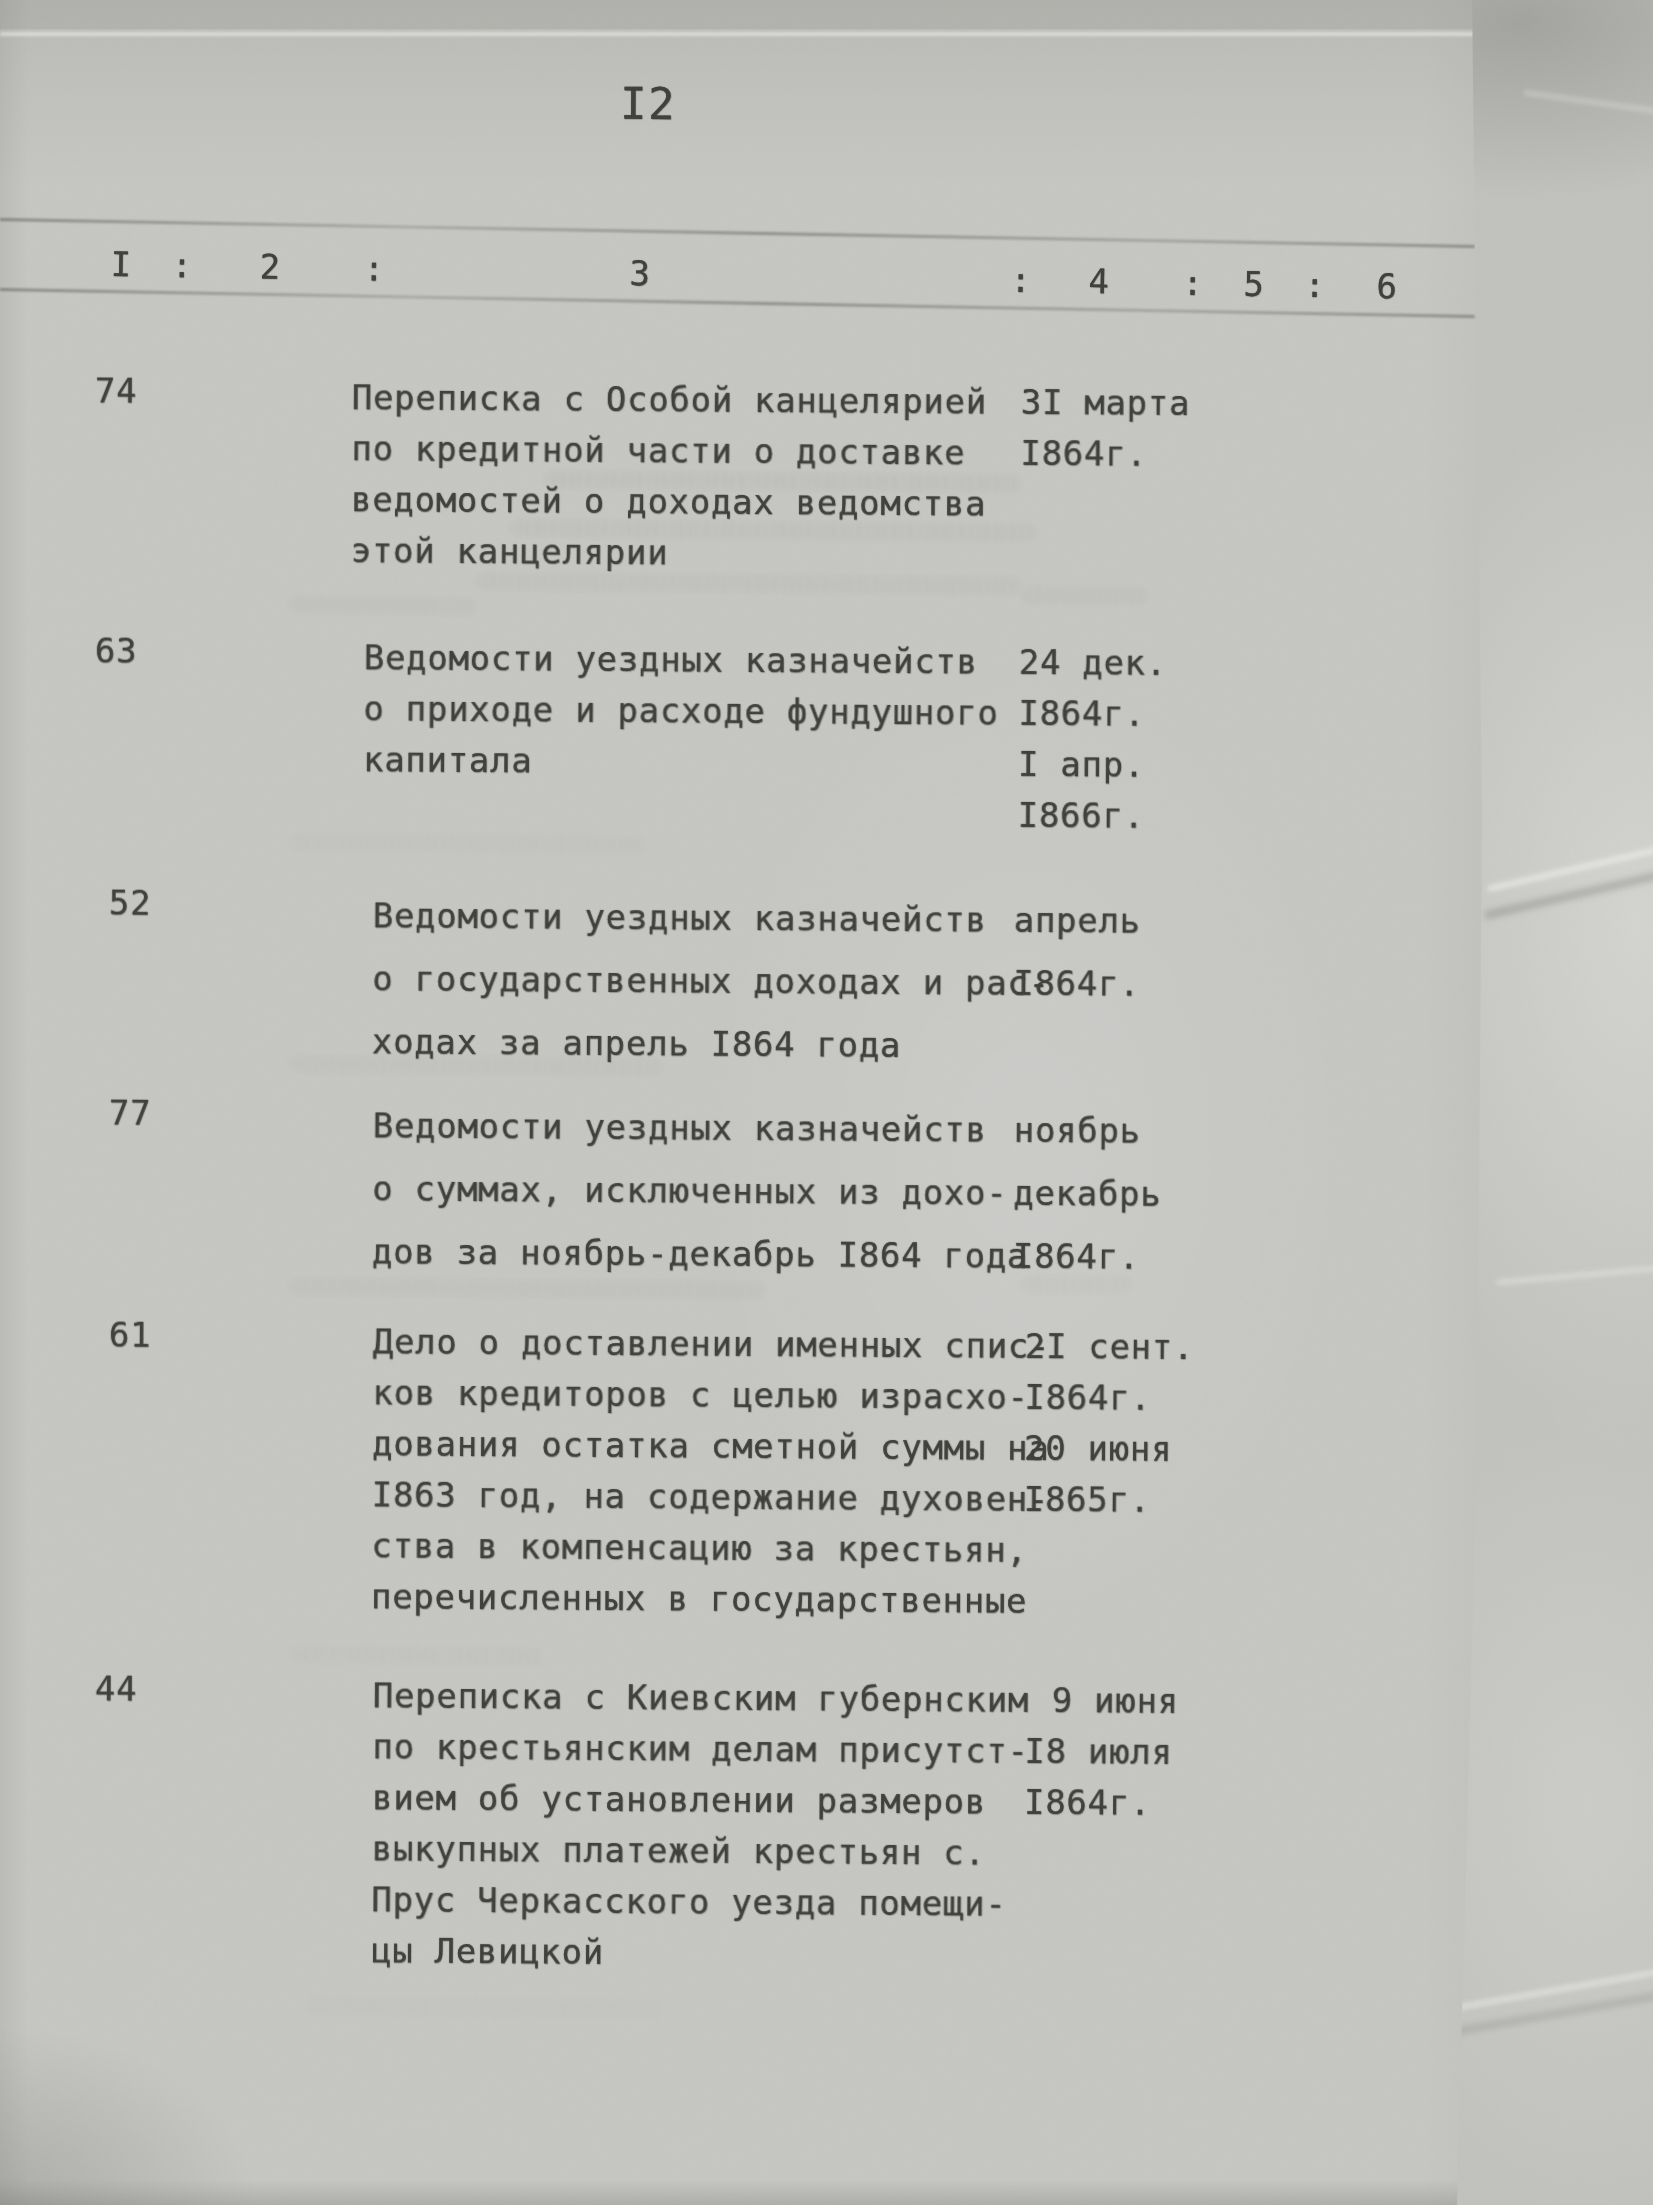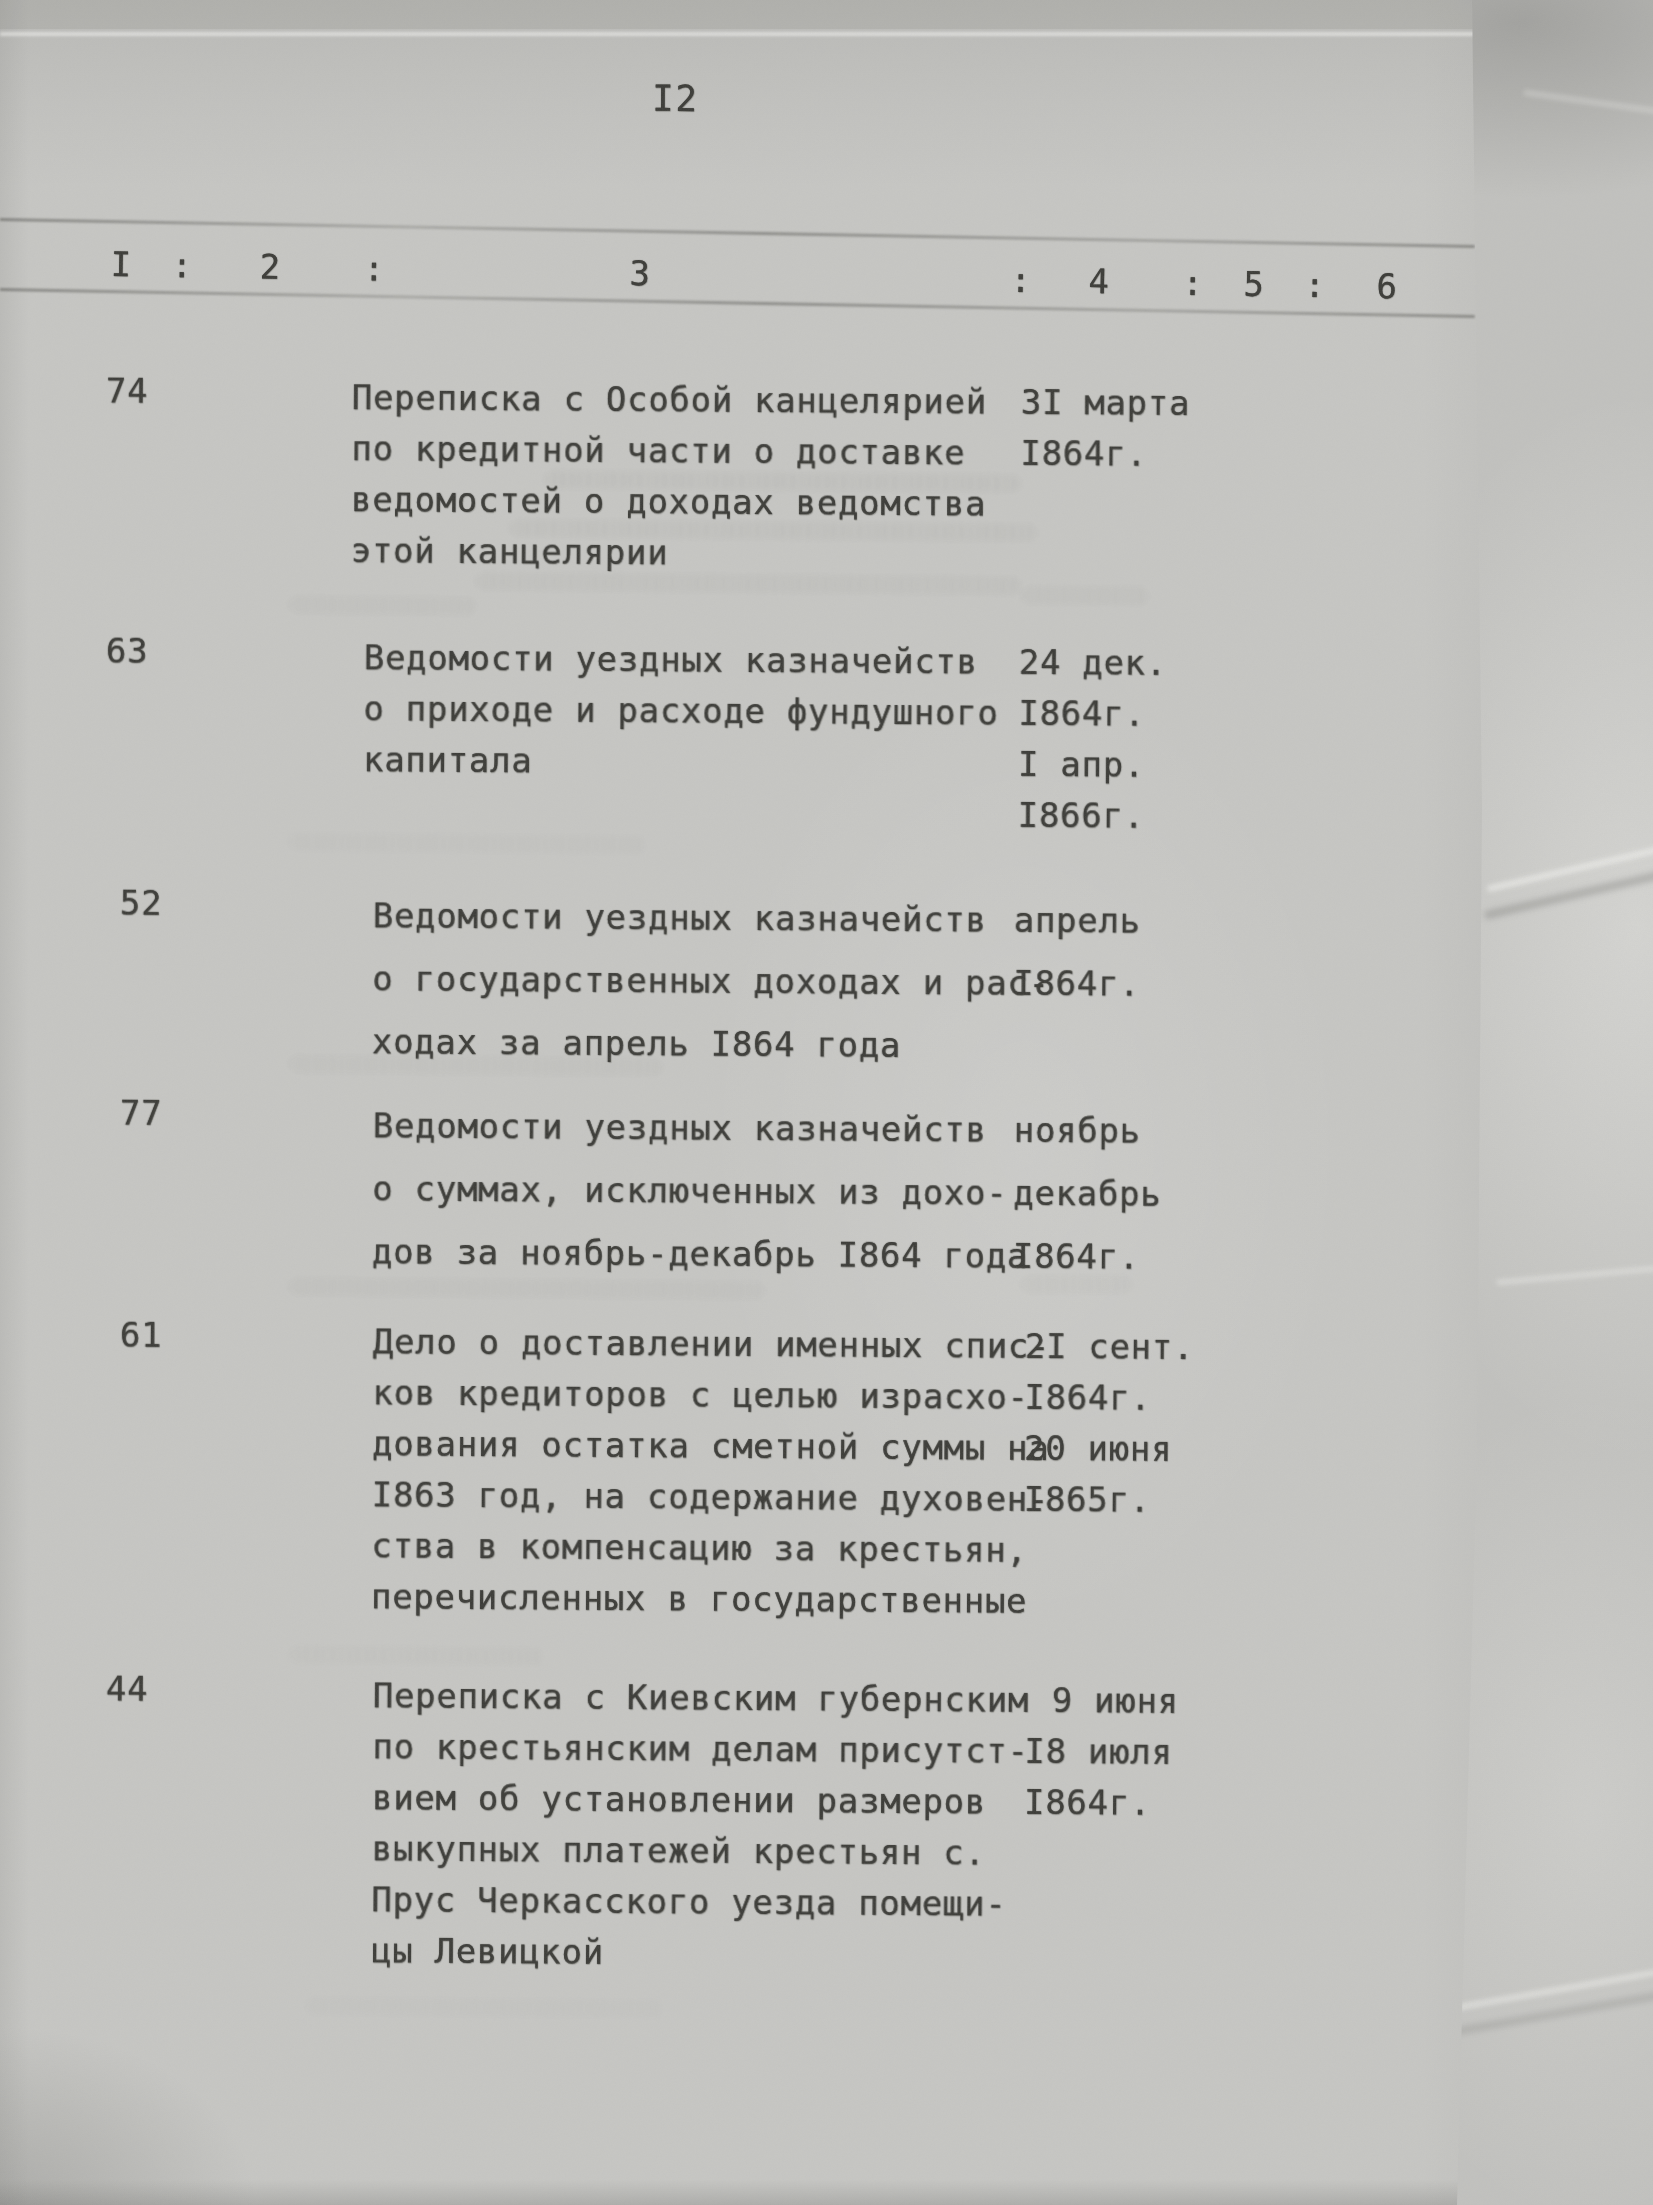--- a/index.html
+++ b/index.html
@@ -28,33 +28,33 @@
       radial-gradient(442px 664px at 62% 52%, rgba(255,255,255,.10), rgba(255,255,255,0) 75%),
       linear-gradient(90deg, rgba(0,0,0,0) 86%, rgba(108,108,105,.16) 97.2%, rgba(76,76,73,.38) 99.4%, rgba(140,140,137,.25) 100%),
       #c7c7c4;}
   .topcrease{position:absolute;left:0;top:31.5px;width:100%;height:4.3px;
     background:rgba(248,248,245,.55);filter:blur(1.7px);}
   .topband{position:absolute;left:0;top:0;width:100%;height:29px;
     background:rgba(104,104,101,.12);}
   
   .ink{color:#3a3a36;
     text-shadow:0 0 0.9px rgba(56,56,52,.85), 0.6px 0.8px 0.7px rgba(56,56,52,.28);}
-  .pagenum{position:absolute;left:652px;top:78px;font-size:36px;letter-spacing:1.7px;
+  .pagenum{position:absolute;left:620px;top:78px;font-size:44px;letter-spacing:1.7px;
     transform:rotate(.4deg);}
   .rule{position:absolute;left:0;width:1475px;height:2.6px;transform-origin:0 0;transform:rotate(1.05deg);
     background:linear-gradient(90deg, rgba(84,84,80,.55), rgba(84,84,80,.26) 28%, rgba(84,84,80,.5) 52%, rgba(84,84,80,.3) 78%, rgba(84,84,80,.5));
     filter:blur(0.9px);}
   .rule.top{top:218px;}
   .rule.bottom{top:288px;}
   .colheads{position:absolute;left:0;top:242px;width:1472px;height:37px;
     font-size:34px;transform-origin:0 0;transform:rotate(1deg);}
   .colheads span{position:absolute;top:0;}
   .entry{position:absolute;left:0;width:1514px;font-size:34px;letter-spacing:0.7px;
     transform-origin:34px 0;transform:rotate(.4deg);filter:blur(0.2px);}
-  .entry .num{position:absolute;top:0;margin-left:11px;}
+  .entry .num{position:absolute;top:0;}
   .entry .col{position:absolute;top:0;}
   .entry .line{display:block;height:var(--lh);line-height:var(--lh);white-space:pre;}
   .entry .line.indent{text-indent:27px;}
   
   .ghost{position:absolute;height:17px;border-radius:8.5px;transform:rotate(.5deg);
     background:repeating-linear-gradient(90deg,
       rgba(96,96,92,.55) 0 3.4px, rgba(96,96,92,.12) 3.4px 6.8px,
       rgba(96,96,92,.45) 6.8px 12px, rgba(96,96,92,.10) 12px 15.3px,
       rgba(96,96,92,.50) 15.3px 20.4px, rgba(96,96,92,.14) 20.4px 25.5px);
     filter:blur(2.6px);}

